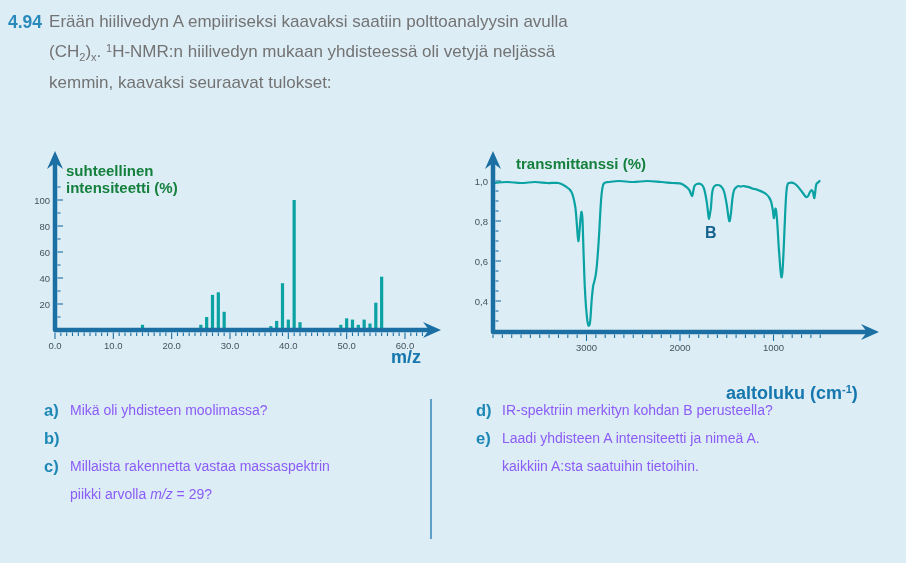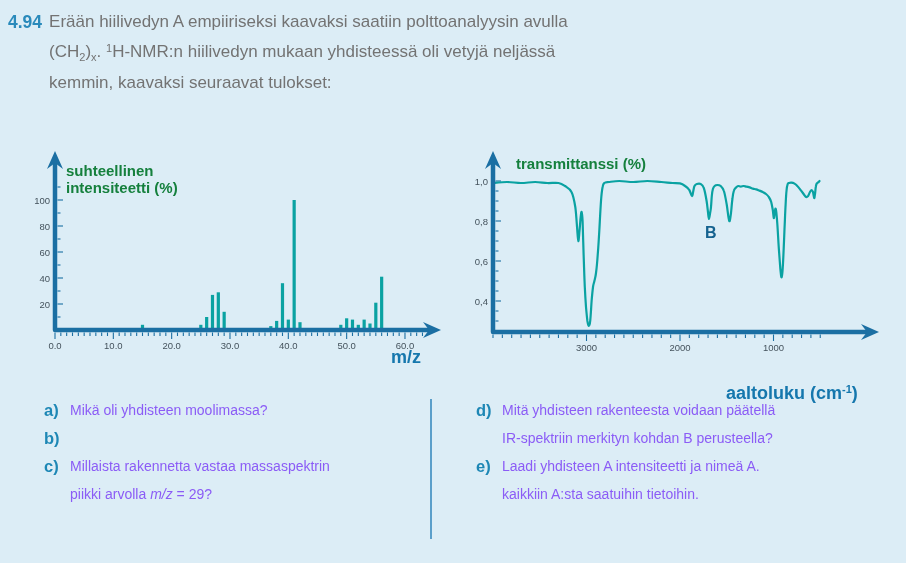--- a/index.html
+++ b/index.html
@@ -248,21 +248,20 @@
     </div>
   </div>
 </div>
 
 <div class="divider"></div>
 
 <div class="qcol" style="left:476px;">
   <div class="qrow">
     <span class="qletter">d)</span>
     <div>
-      <div class="qline">Mitä yhdisteen rakenteesta voidaan päätellä</div>
       <div class="qline">IR-spektriin merkityn kohdan B perusteella?</div>
     </div>
   </div>
   <div class="qrow">
     <span class="qletter">e)</span>
     <div>
       <div class="qline">Laadi yhdisteen A intensiteetti ja nimeä A.</div>
       <div class="qline">kaikkiin A:sta saatuihin tietoihin.</div>
     </div>
   </div>

